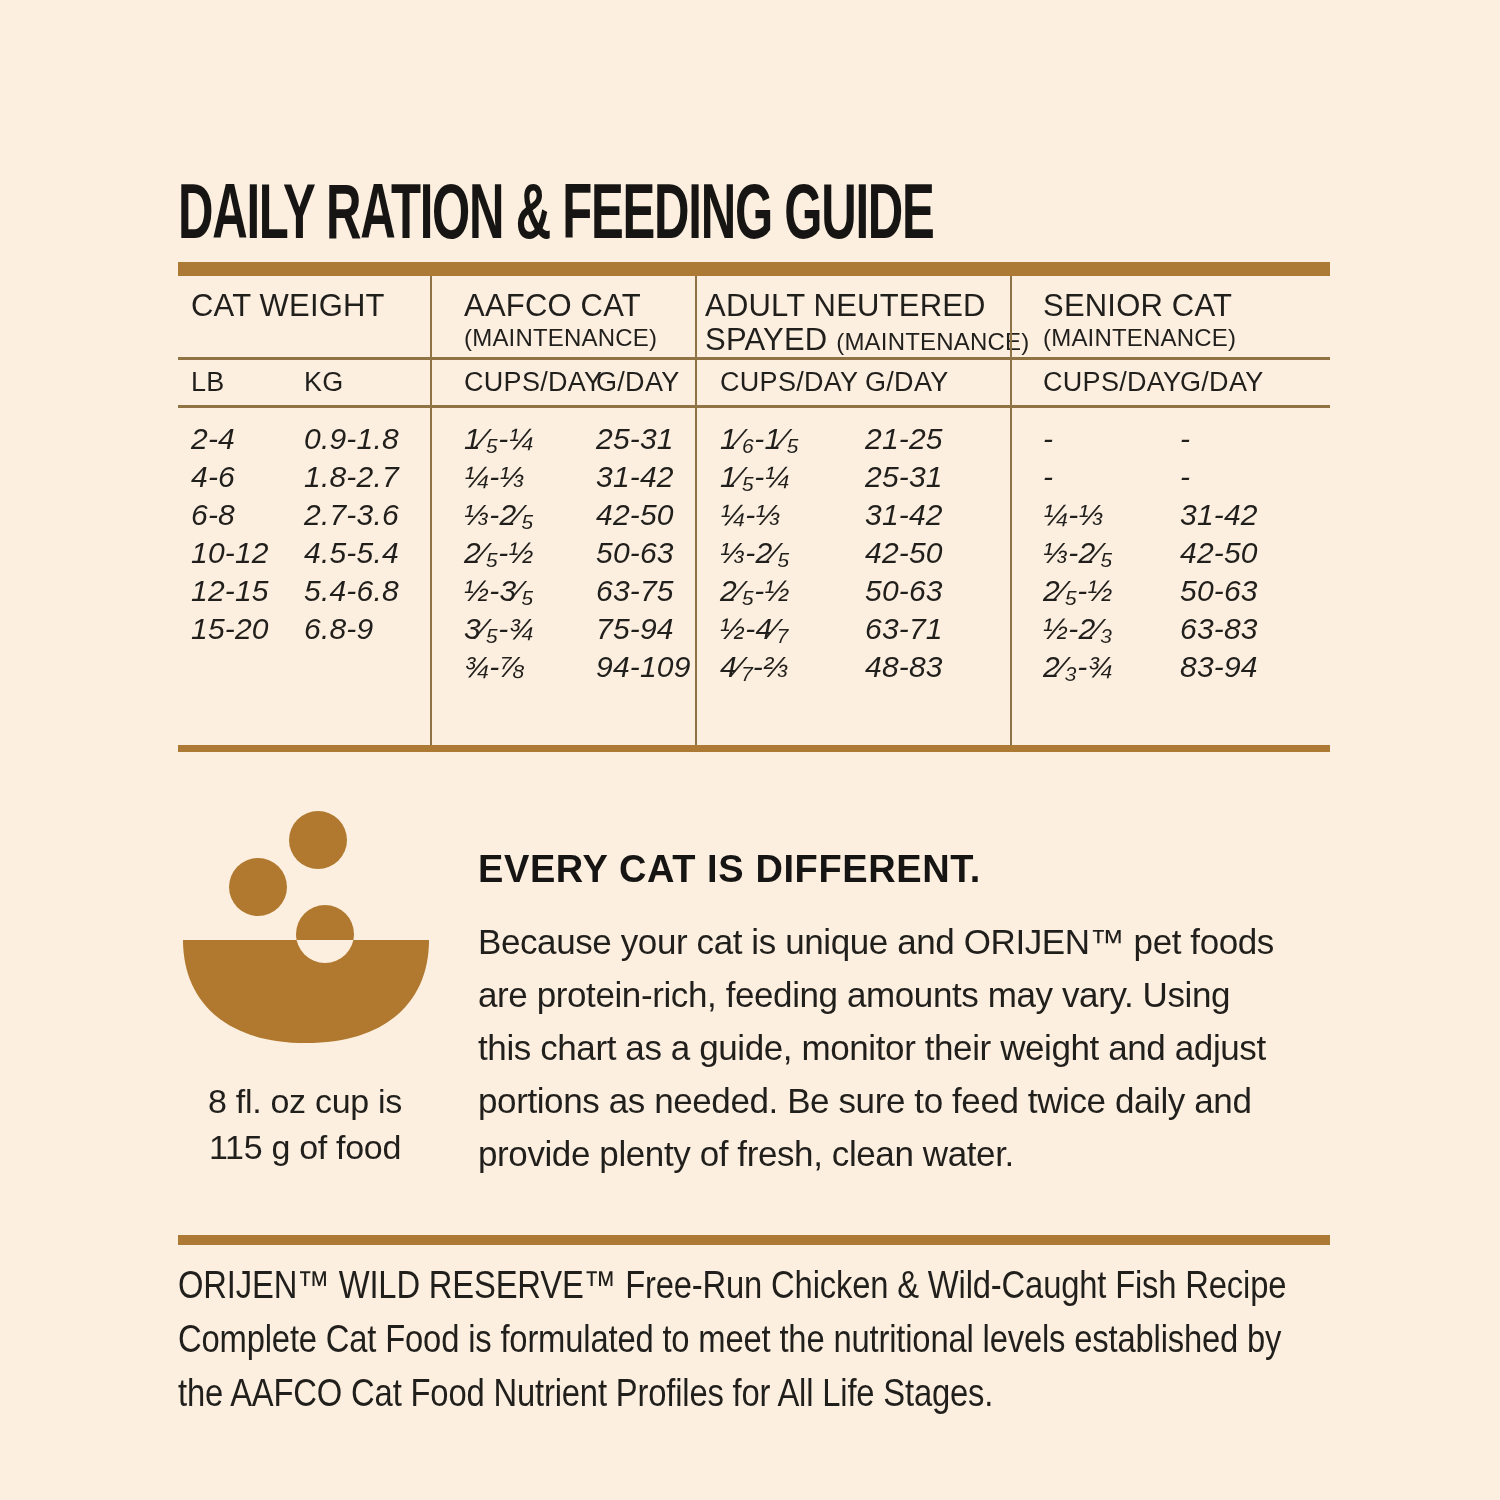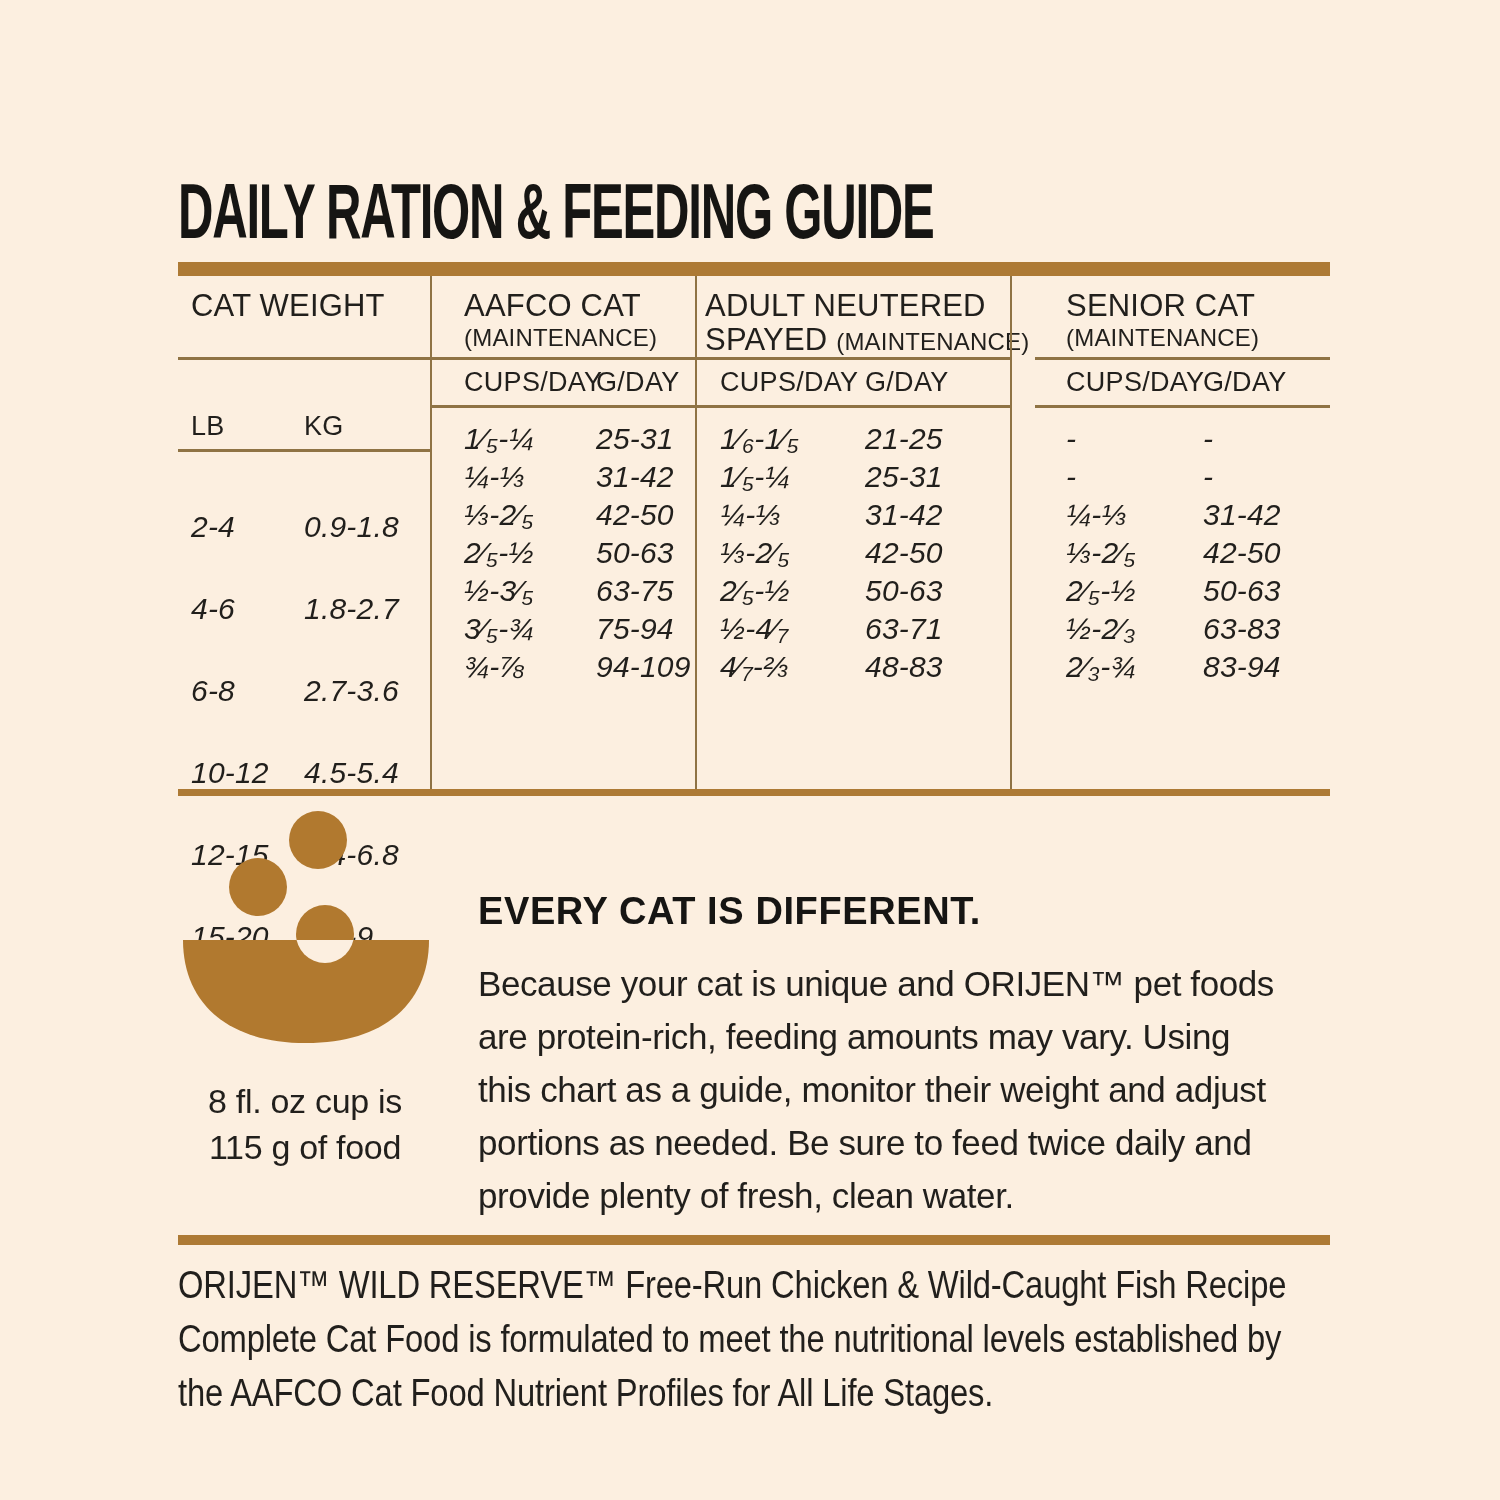--- a/index.html
+++ b/index.html
@@ -25,45 +25,45 @@
   }
   
   .table{position:absolute;left:178px;top:262px;width:1152px;}
   .bar-top{height:14px;background:var(--brown);}
   .bar-bottom{height:7px;background:var(--brown);}
   .cols{display:flex;}
   .col{display:flex;flex-direction:column;}
   .col1{width:252px;}
   .col2{width:265px;}
   .col3{width:315px;}
-  .col4{width:320px;padding-left:23px;}
+  .col4{width:320px;}
   .col + .col{border-left:2px solid var(--line);}
   .hd{height:84px;border-bottom:3px solid var(--line);padding-top:13px;}
   .hd .t{font-size:31px;letter-spacing:0.2px;line-height:34px;}
   .hd .n{font-size:24px;letter-spacing:0.2px;line-height:30px;}
   .hd .n.inline{display:inline;}
   .sh{height:48px;border-bottom:3px solid var(--line);display:grid;align-items:center;font-size:27px;letter-spacing:0.3px;}
   .bd{height:337px;padding-top:12px;}
   .row{display:grid;height:38px;align-items:center;font-size:30px;letter-spacing:0.2px;font-style:italic;}
   
   .col1 .hd{padding-left:13px;}
-  .col1 .sh,.col1 .row{padding-left:13px;grid-template-columns:113px auto;margin-top:44px;}
+  .col1 .sh,.col1 .row{padding-left:13px;grid-template-columns:113px auto;}
   .col2 .hd{padding-left:32px;}
   .col2 .sh,.col2 .row{padding-left:32px;grid-template-columns:132px auto;}
   .col3 .hd{padding-left:8px;}
   .col3 .sh,.col3 .row{padding-left:23px;grid-template-columns:145px auto;}
   .col4 .hd{padding-left:31px;}
   .col4 .sh,.col4 .row{padding-left:31px;grid-template-columns:137px auto;}
   
   .bowl-icon{position:absolute;left:180px;top:808px;}
   .cup-note{
     position:absolute;left:155px;top:1078px;width:300px;text-align:center;
     font-size:34px;line-height:46px;white-space:pre-line;letter-spacing:-0.3px;
   }
-  .info{position:absolute;left:478px;top:848px;width:830px;margin-top:42px;}
+  .info{position:absolute;left:478px;top:848px;width:830px;}
   .info h2{font-size:38px;font-weight:bold;letter-spacing:0.6px;color:#161513;}
   .info p{margin-top:24px;font-size:35px;line-height:53px;letter-spacing:-0.4px;white-space:pre-line;}
   
   .footer-rule{position:absolute;left:178px;top:1235px;width:1152px;height:10px;background:var(--brown);}
   .footer-text{position:absolute;left:178px;top:1258px;width:1320px;}
   .footer-text span{
     display:inline-block;transform:scaleX(0.84);transform-origin:0 0;
     font-size:39px;line-height:54px;white-space:pre-line;letter-spacing:-0.2px;
   }
 </style>

